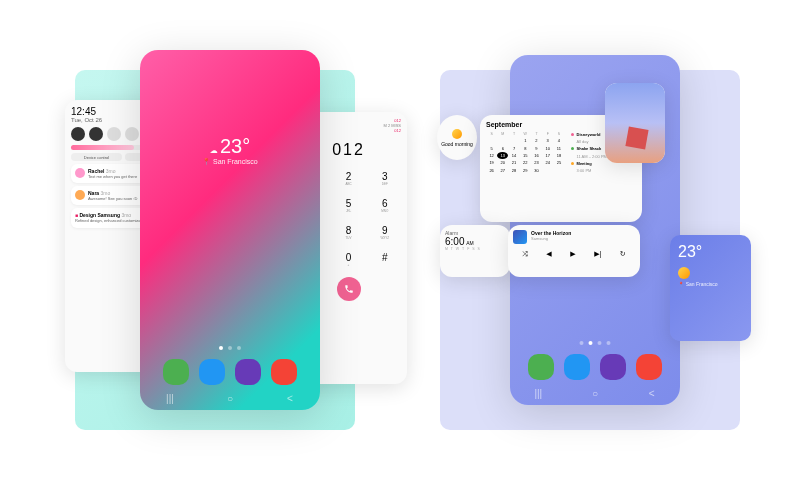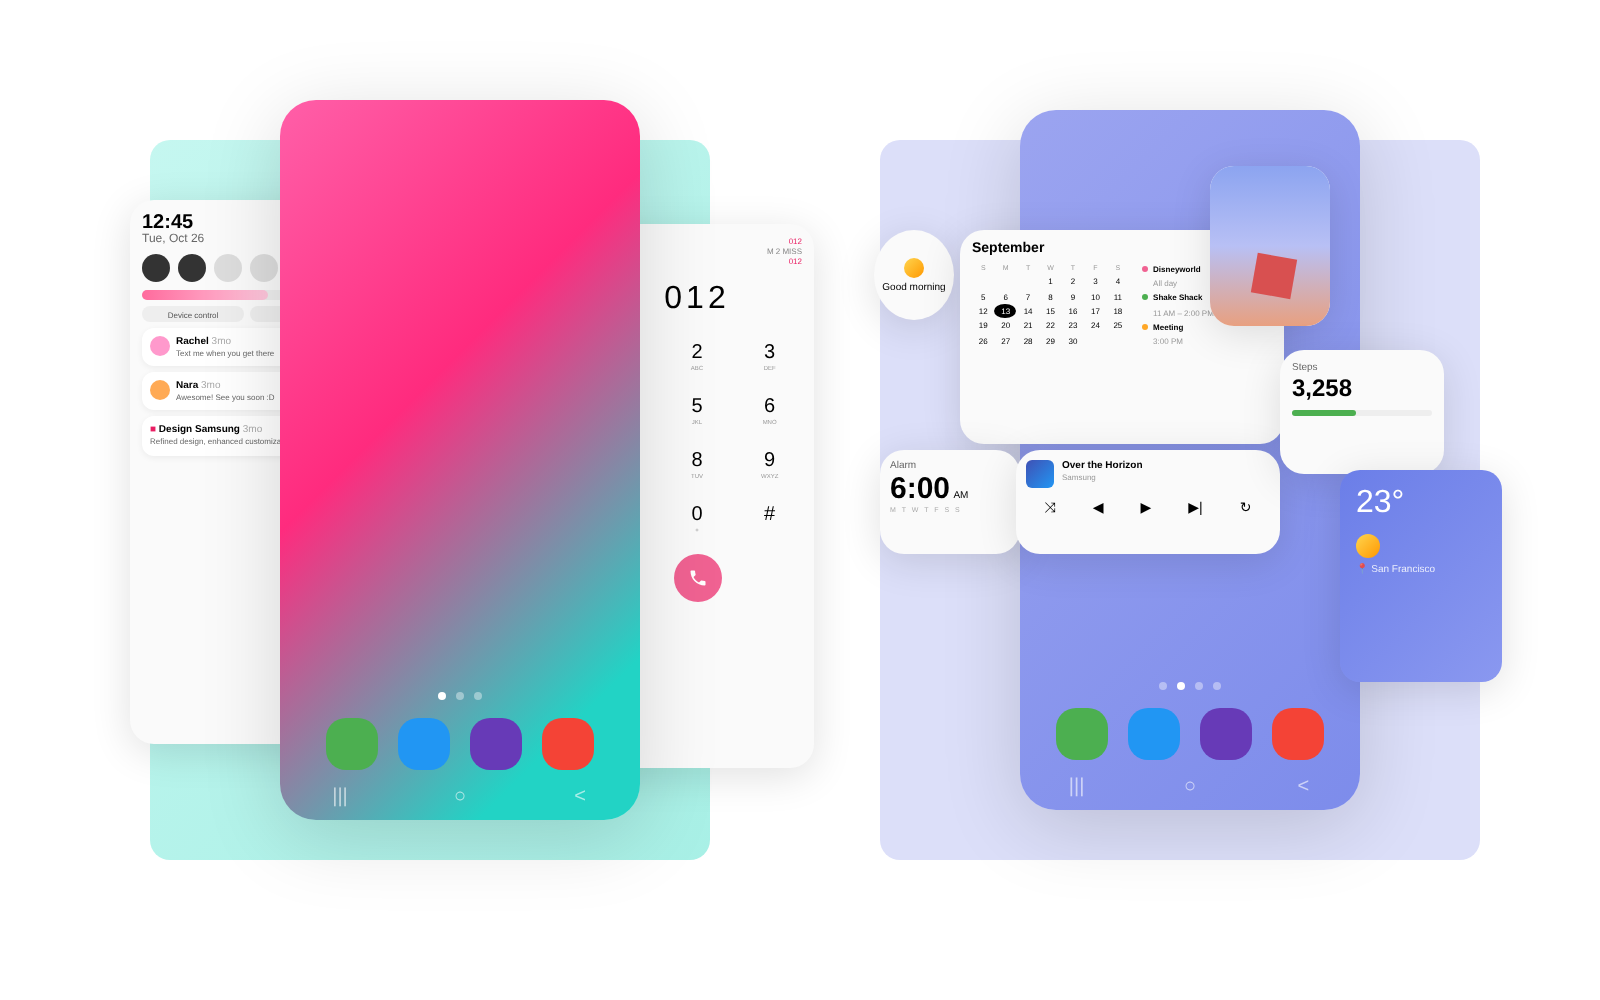--- a/index.html
+++ b/index.html
@@ -4,21 +4,21 @@
 <style>
 body{margin:0;width:800px;height:500px;background:#fff;font-family:-apple-system,BlinkMacSystemFont,sans-serif;overflow:hidden}
 .stage{position:relative;width:800px;height:500px}
 .bg-left{position:absolute;left:75px;top:70px;width:280px;height:360px;background:linear-gradient(135deg,#c5f7f0,#a8f0e6);border-radius:10px}
 .bg-right{position:absolute;left:440px;top:70px;width:300px;height:360px;background:#dcdff9;border-radius:10px}
 .phone{position:absolute;border-radius:18px;overflow:hidden;box-shadow:0 8px 40px rgba(0,0,0,.15)}
 .phone1{left:140px;top:50px;width:180px;height:360px;background:linear-gradient(135deg,#ff5fa8 0%,#ff2b7e 40%,#22d3c5 85%);z-index:5}
 .phone2{left:510px;top:55px;width:170px;height:350px;background:linear-gradient(135deg,#9ba4f0,#7d8ceb);z-index:5}
 .panel{position:absolute;background:#fafafa;border-radius:12px;box-shadow:0 4px 20px rgba(0,0,0,.12);font-size:6px}
 .np{left:65px;top:100px;width:105px;height:260px;padding:6px;z-index:2}
-.np .time{font-size:10px;font-weight:700}
+.np .time{font-size:10px;font-weight:400}
 .np .date{font-size:6px;color:#666}
 .qicons{display:flex;gap:4px;margin:4px 0}
 .qi{width:14px;height:14px;border-radius:50%;background:#333}
 .qi.off{background:#ddd}
 .slider{height:5px;background:#eee;border-radius:3px;margin:3px 0}
 .slider::before{content:"";display:block;width:60%;height:5px;background:linear-gradient(90deg,#ff6b9d,#ffc9de);border-radius:3px}
 .chips{display:flex;gap:3px;margin:3px 0}
 .chip{flex:1;height:8px;background:#eee;border-radius:4px;font-size:4px;display:flex;align-items:center;justify-content:center;color:#555}
 .noti{background:#fff;border-radius:6px;padding:4px;margin:3px 0;box-shadow:0 1px 3px rgba(0,0,0,.06)}
 .noti .sender{font-size:5px;font-weight:600}
@@ -43,21 +43,21 @@
 .cal .wrap{display:flex;gap:6px}
 .cgrid{display:grid;grid-template-columns:repeat(7,1fr);gap:0;font-size:4px;flex:1.2}
 .cgrid span{text-align:center;padding:1px 0}
 .cgrid .dow{color:#999;font-size:3.5px}
 .cgrid .today{color:#fff;background:#000;border-radius:50%}
 .events{flex:1;font-size:4px;line-height:1.8}
 .ev{display:flex;gap:3px;align-items:flex-start}
 .dot{width:3px;height:3px;border-radius:50%;margin-top:2px}
 .alarm{left:440px;top:225px;width:60px;height:42px;z-index:8;padding:5px}
 .alarm .lbl{font-size:5px;color:#666}
-.alarm .tm{font-size:15px;font-weight:700}
+.alarm .tm{font-size:10px;font-weight:400}
 .music{left:508px;top:225px;width:122px;height:42px;z-index:8;padding:5px}
 .music .tt{font-size:5px;font-weight:600}
 .music .art{font-size:4px;color:#999}
 .mctrl{display:flex;justify-content:space-around;margin-top:6px;font-size:7px}
 .photo{left:605px;top:83px;width:60px;height:80px;z-index:9;padding:0;overflow:hidden}
 .photo .sky{height:100%;background:linear-gradient(180deg,#8ca4f0 0%,#b8c0f5 50%,#e8a080 100%);position:relative}
 .photo .cube{position:absolute;bottom:15px;left:22px;width:20px;height:20px;background:#d85050;transform:rotate(10deg)}
 .steps{left:640px;top:175px;width:70px;height:50px;z-index:9;padding:6px}
 .steps .lbl{font-size:5px;color:#666}
 .steps .val{font-size:12px;font-weight:600}
@@ -138,20 +138,24 @@
    <div class="dkey"><span>#</span></div>
   </div>
   <div class="callbtn">
    <svg width="10" height="10" viewBox="0 0 24 24" fill="#fff">
           <path d="M6.6 10.8c1.4 2.8 3.8 5.1 6.6 6.6l2.2-2.2c.3-.3.7-.4 1-.2 1.1.4 2.4.6 3.6.6.6 0 1 .4 1 1V20c0 .6-.4 1-1 1C10.6 21 3 13.4 3 4c0-.6.4-1 1-1h3.5c.6 0 1 .4 1 1 0 1.2.2 2.5.6 3.6.1.3 0 .7-.2 1L6.6 10.8z"></path>
         </svg>
   </div>
  </div>
 
  <div class="phone phone1">
+  <div class="weather">
+   <div style="font-size:8px">☁ <span class="t">23°</span></div>
+   <div class="loc">📍 <span>San Francisco</span></div>
+  </div>
   <div class="pdots">
         <div class="pd on"></div>
         <div class="pd"></div>
         <div class="pd"></div>
       </div>
   <div class="dock">
    <div class="ap" style="background:#4caf50"></div>
    <div class="ap" style="background:#2196f3"></div>
    <div class="ap" style="background:#673ab7"></div>
    <div class="ap" style="background:#f44336"></div>
@@ -274,24 +278,19 @@
    <span>↻</span>
   </div>
  </div>
 
  <div class="panel photo">
   <div class="sky">
         <div class="cube"></div>
       </div>
  </div>
 
- <div class="panel steps">
-  <div class="lbl">Steps</div>
-  <div class="val">3,258</div>
-  <div class="bar"></div>
- </div>
 
  <div class="panel w2">
   <div class="t">23°</div>
   <div class="sun"></div>
   <div class="loc">📍 <span>San Francisco</span></div>
  </div>
 </div>
 
 </body></html>

